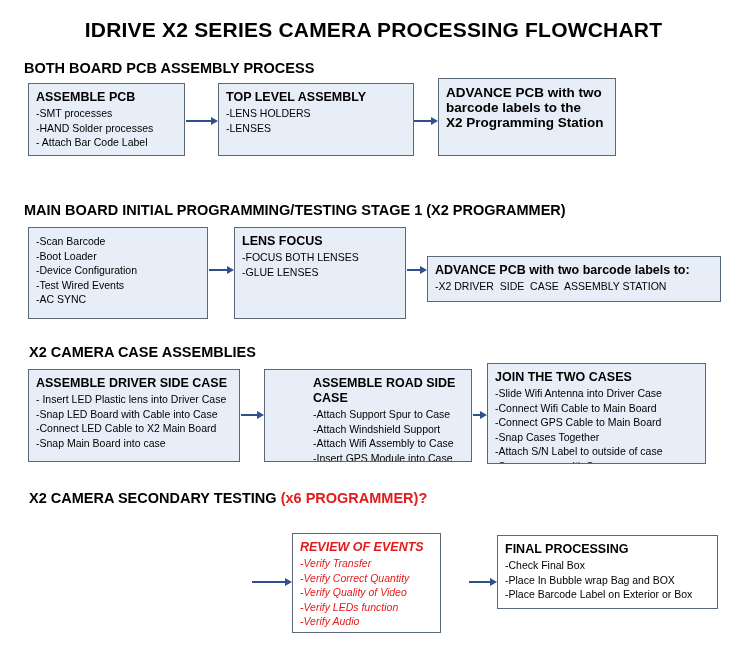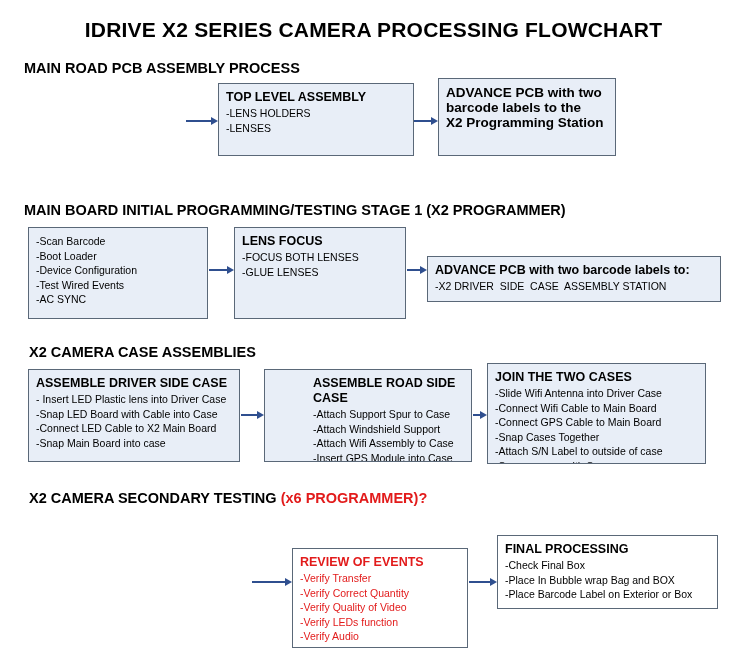--- a/index.html
+++ b/index.html
@@ -93,23 +93,29 @@
   }
 </style>
 </head>
 <body>
 
 <div id="canvas">
 
   <div class="title">IDRIVE X2  SERIES CAMERA PROCESSING FLOWCHART</div>
 
   <div class="section-head" style="left:24px; top:60px;">
-    <span>MAIN ROAD PCB ASSEMBLY PROCESS</span>
-  </div>
-
+    <span>BOTH BOARD PCB ASSEMBLY PROCESS</span>
+  </div>
+
+  <div class="box" style="left:28px; top:83px; width:157px; height:73px;">
+    <div class="box-title">ASSEMBLE PCB</div>
+    <div class="box-line">-SMT processes</div>
+    <div class="box-line">-HAND Solder processes</div>
+    <div class="box-line">- Attach Bar Code Label</div>
+  </div>
 
   <div class="arrow" style="left:186px; top:117px; width:32px;">
     <div class="shaft" style="width:25px;"></div>
     <div class="head" style="left:25px;"></div>
   </div>
 
   <div class="box" style="left:218px; top:83px; width:196px; height:73px;">
     <div class="box-title">TOP LEVEL ASSEMBLY</div>
     <div class="box-line">-LENS HOLDERS</div>
     <div class="box-line">-LENSES</div>
@@ -203,21 +209,21 @@
   <div class="section-head" style="left:29px; top:490px;">
     <span>X2 CAMERA SECONDARY TESTING </span><span class="red">(x6 PROGRAMMER)?</span>
   </div>
 
 
   <div class="arrow" style="left:252px; top:578px; width:40px;">
     <div class="shaft" style="width:33px;"></div>
     <div class="head" style="left:33px;"></div>
   </div>
 
-  <div class="box plain" style="left:292px; top:548px; width:176px; height:100px;">
+  <div class="box plain" style="left:292px; top:533px; width:149px; height:100px;font-style:italic;">
     <div class="box-title red">REVIEW OF EVENTS</div>
     <div class="box-line red">-Verify Transfer</div>
     <div class="box-line red">-Verify Correct Quantity</div>
     <div class="box-line red">-Verify Quality of Video</div>
     <div class="box-line red">-Verify LEDs function</div>
     <div class="box-line red">-Verify Audio</div>
     <div class="box-line red">-Verify BOTH Accelerometers</div>
 
   </div>
 

